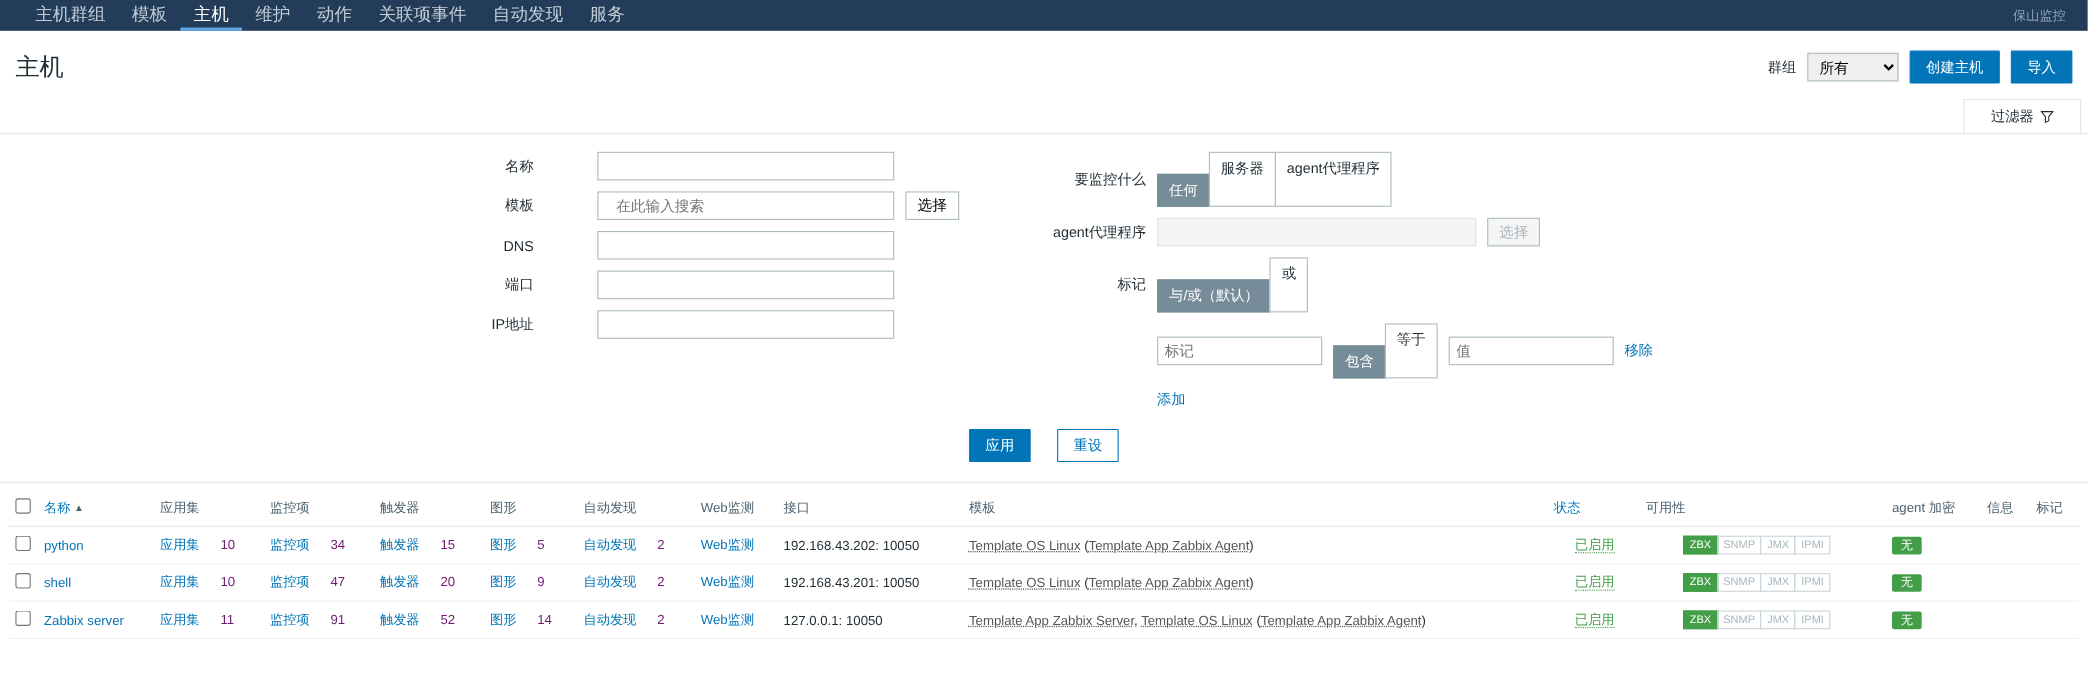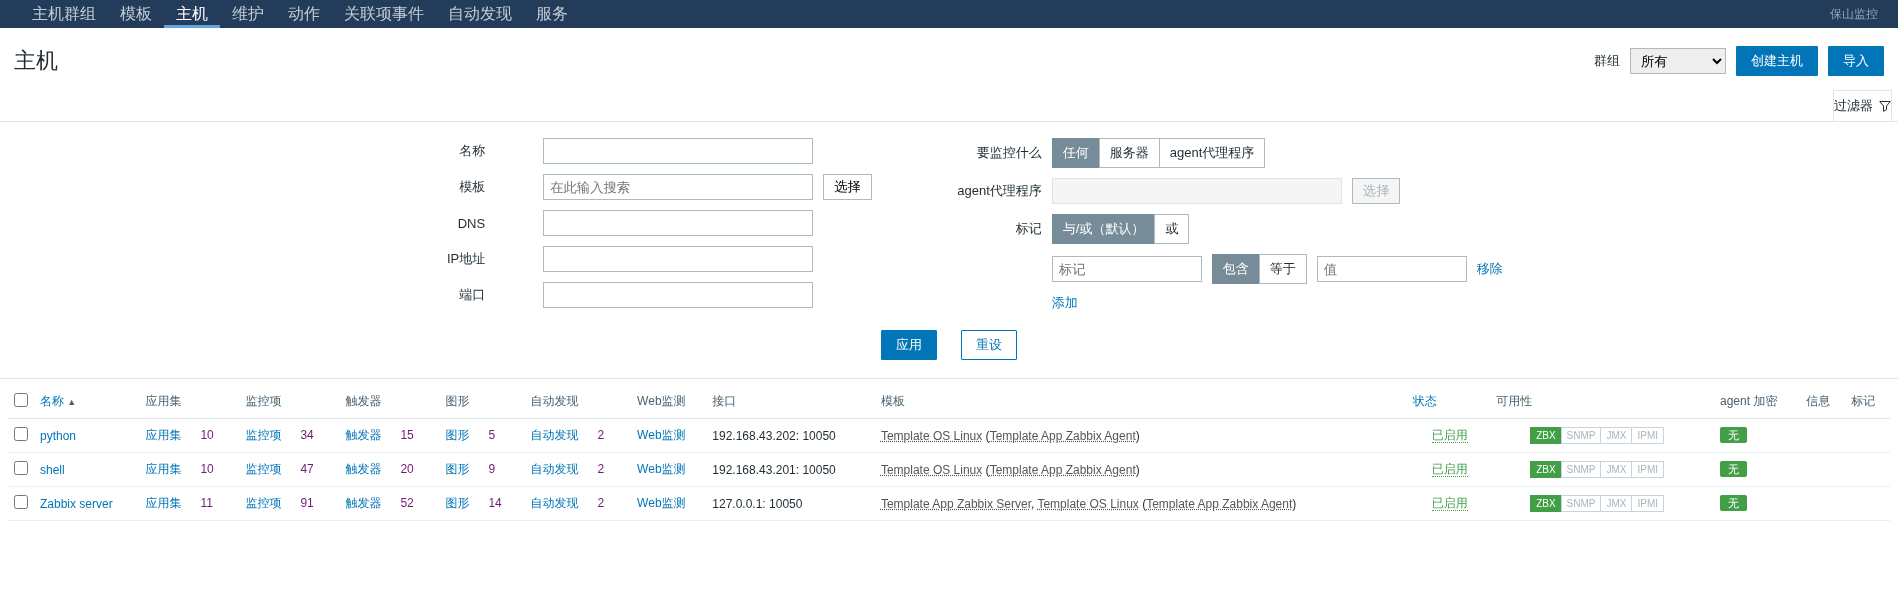--- a/index.html
+++ b/index.html
@@ -5,36 +5,36 @@
 * { box-sizing: border-box; margin: 0; padding: 0; }
 body { font-family: Arial, "Microsoft YaHei", sans-serif; font-size: 13px; color: #1f2c33; background: #fff; }
 .topnav { background: #223c5a; height: 28px; display: flex; align-items: center; padding: 0 20px; }
 .topnav-item { color: #c3cdd6; padding: 0 12px; height: 28px; line-height: 28px; cursor: pointer; font-size: 16px; }
 .topnav-item.active { color: #fff; border-bottom: 3px solid #5fa5e0; }
 .topnav-right { margin-left: auto; color: #8fa4b8; font-size: 12px; }
 .header-row { display: flex; align-items: center; padding: 18px 14px 14px 14px; }
 .page-title { font-size: 22px; font-weight: normal; }
 .header-actions { margin-left: auto; display: flex; align-items: center; gap: 10px; }
 .group-label { font-size: 13px; }
-select { height: 26px; border: 1px solid #acbbc2; padding: 0 6px; width: 96px; }
+select { height: 26px; border: 1px solid #acbbc2; padding: 0 6px; width: 83px; }
 .btn { display: inline-block; padding: 5px 14px; border: 1px solid #0275b8; background: #0275b8; color: #fff; cursor: pointer; font-size: 13px; border-radius: 1px; }
 .btn-outline { background: #fff; color: #0275b8; border: 1px solid #0275b8; }
 .filter-tab-row { display: flex; justify-content: flex-end; border-bottom: 1px solid #dfe4e7; padding-right: 6px; }
-.filter-tab { border: 1px solid #dfe4e7; border-bottom: none; padding: 6px 0; display: flex; align-items: center; gap: 6px; cursor: pointer; background: #fff; }
+.filter-tab { border: 1px solid #dfe4e7; border-bottom: none; padding: 6px 24px; display: flex; align-items: center; gap: 6px; cursor: pointer; background: #fff; }
 .filter-body { border-bottom: 1px solid #dfe4e7; padding: 16px 40px 18px 40px; }
 .filter-cols { display: flex; gap: 80px; justify-content: center; }
 .filter-col { display: flex; flex-direction: column; gap: 10px; }
 .filter-row { display: flex; align-items: center; gap: 10px; }
 .filter-label { width: 90px; text-align: right; color: #1f2c33; }
-.filter-input { width: 270px; height: 26px; border: 1px solid #acbbc2; padding: 0 6px; margin-left: 48px; }
+.filter-input { width: 270px; height: 26px; border: 1px solid #acbbc2; padding: 0 16px; margin-left: 48px; }
 .btn-sel { height: 26px; border: 1px solid #acbbc2; background: #fff; padding: 0 10px; cursor: pointer; }
 .btn-sel.disabled { color: #aab6bd; background: #f5f5f5; cursor: default; }
 .seg-group { display: flex; }
 .seg { border: 1px solid #acbbc2; padding: 5px 10px; cursor: pointer; background: #fff; margin-left: -1px; }
-.seg:first-child { margin-left: 0; }
+.seg:first-child { margin-left: 0; margin-top: 20px; }
 .seg.on { background: #768d99; color: #fff; border-color: #768d99; }
 .input-disabled { width: 290px; height: 26px; border: 1px solid #dfe4e7; background: #f5f5f5; }
 .tag-key { width: 150px; height: 26px; border: 1px solid #acbbc2; padding: 0 6px; }
 .tag-val { width: 150px; height: 26px; border: 1px solid #acbbc2; padding: 0 6px; }
 .link { color: #0275b8; cursor: pointer; }
 .link.dotted { text-decoration: underline dotted; color: #565656; }
 .filter-actions { display: flex; justify-content: center; gap: 24px; margin-top: 18px; }
 .add-link { margin-left: 100px; }
 .table { width: 100%; border-collapse: collapse; margin-top: 6px; }
 .table th { text-align: left; font-weight: normal; color: #4b6270; padding: 8px 6px; border-bottom: 1px solid #dfe4e7; font-size: 12px; }
@@ -93,25 +93,25 @@
       <div class="filter-row">
         <div class="filter-label">模板</div>
         <input class="filter-input" type="text" placeholder="在此输入搜索" style="">
         <button class="btn-sel">选择</button>
       </div>
       <div class="filter-row">
         <div class="filter-label">DNS</div>
         <input class="filter-input" type="text" style="">
       </div>
       <div class="filter-row">
+        <div class="filter-label">端口</div>
+        <input class="filter-input" type="text" style="">
+      </div>
+      <div class="filter-row">
         <div class="filter-label">IP地址</div>
-        <input class="filter-input" type="text" style="">
-      </div>
-      <div class="filter-row">
-        <div class="filter-label">端口</div>
         <input class="filter-input" type="text" style="">
       </div>
     </div>
 
     <div class="filter-col">
       <div class="filter-row">
         <div class="filter-label">要监控什么</div>
         <div class="seg-group">
           <div class="seg on">任何</div>
           <div class="seg">服务器</div>

